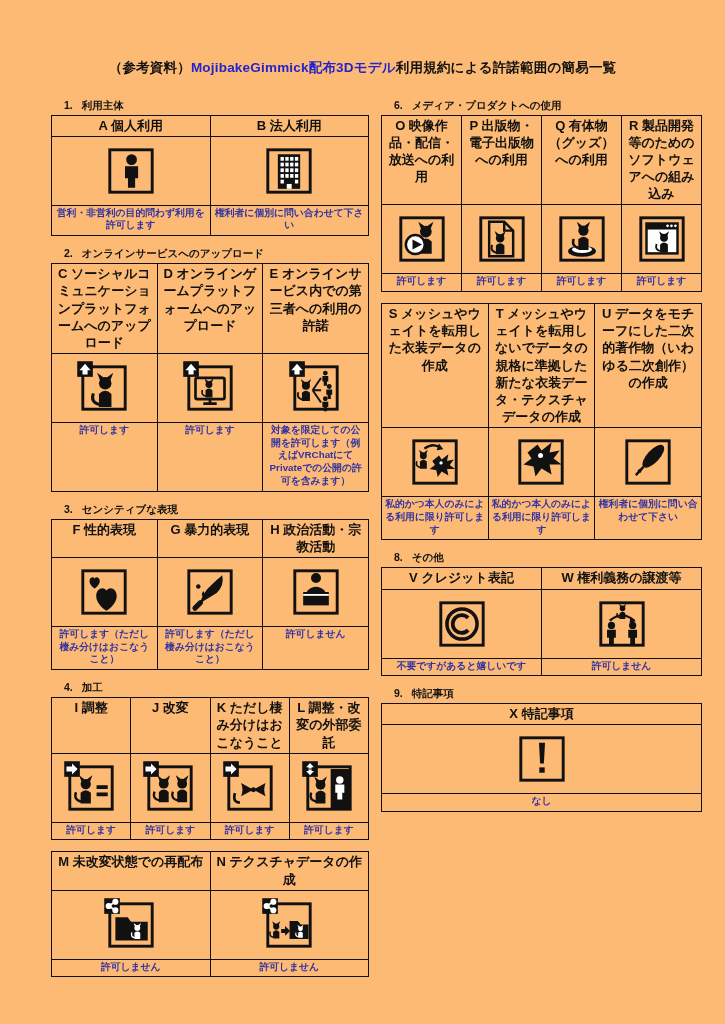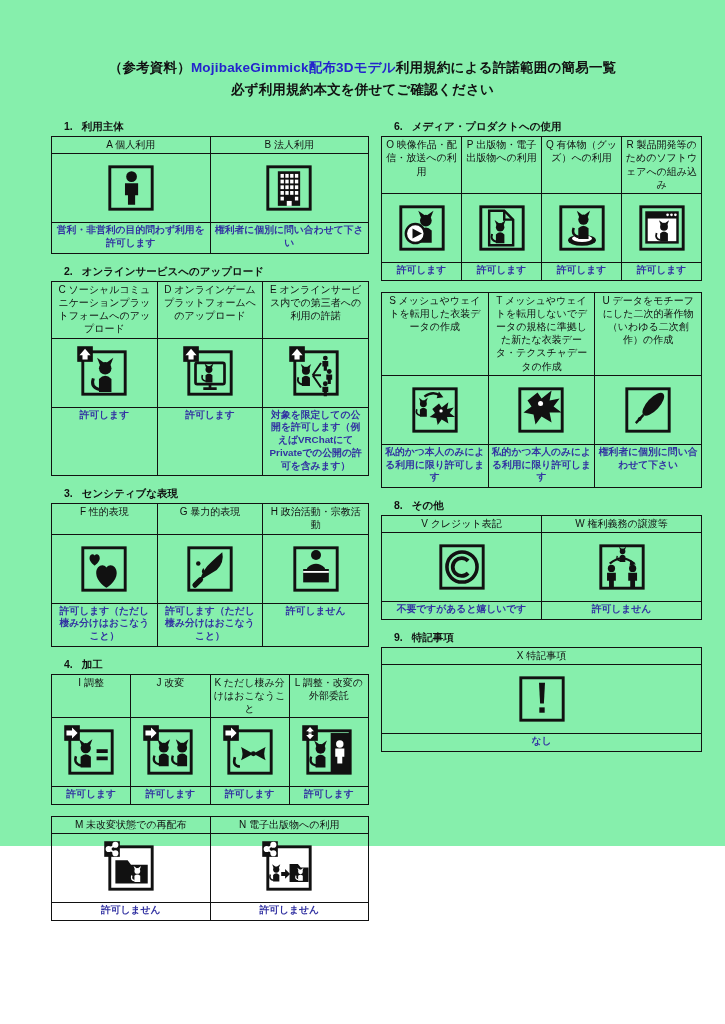--- a/index.html
+++ b/index.html
@@ -2,44 +2,43 @@
 <html><head>
 <meta charset="utf-8">
 <style>
   * { box-sizing: border-box; }
   html,body { margin:0; padding:0; background:#ffffff; }
   body {
     width:725px; height:1024px; overflow:hidden;
     font-family:"Liberation Sans","DejaVu Sans",sans-serif;
     color:#111111;
   }
-  .page { position:relative; width:725px; height:846px; background:#86efac; }
+  .page { position:relative; width:725px; height:1024px; background:#fdba74; }
   .title-block { text-align:center; padding-top:57px; font-weight:bold; font-size:13.5px; line-height:1.6; letter-spacing:0.2px; }
   .brand { color:#2424cc; }
   .cols { display:flex; margin-top:20px; padding-left:42px; }
   .col-left  { width:327px; margin-right:12px; flex:none;padding-left:9px; }
   .col-right { width:321px; flex:none; }
   .section { margin-bottom:11px; }
   .sec-head { font-size:10.5px; font-weight:bold; padding-left:13px; margin-bottom:2px; }
   .sec-head .no { margin-right:9px; }
   table.perm { border-collapse:collapse; width:100%; table-layout:fixed; border:1.6px solid #111; }
   table.perm td { border:1.2px solid #111; text-align:center; }
-  td.hdr { font-size:10px; font-weight:normal; vertical-align:top; line-height:1.32; padding:1px 3px 2px; }
+  td.hdr { font-size:13px; font-weight:bold; vertical-align:top; line-height:1.32; padding:1px 3px 2px; }
   td.ico { vertical-align:middle; padding:5px 2px; }
   td.ans { font-size:9.8px; font-weight:bold; color:#3232a2; vertical-align:top; line-height:1.3; padding:1px 3px 3px; }
   .iconwrap { display:flex; justify-content:center; }
   svg.cellicon { width:58px; height:58px; display:block; }
 </style>
 </head>
 <body>
 
 <div class="page">
   <div class="title-block">
     <div><span>（参考資料）</span><span class="brand">MojibakeGimmick配布3Dモデル</span><span>利用規約による許諾範囲の簡易一覧</span></div>
-    <div>必ず利用規約本文を併せてご確認ください</div>
   </div>
   <div class="cols">
     <div class="col-left" id="col-left">
         <div class="section">
           <div class="sec-head"><span class="no">1.</span><span>利用主体</span></div>
           <table class="perm">
             <tbody>
               <tr>
                 <td class="hdr">A 個人利用</td>
                 <td class="hdr">B 法人利用</td>
@@ -332,21 +331,21 @@
                 <td class="ans">許可します</td>
               </tr>
             </tbody>
           </table>
         </div>
         <div class="section">
           <table class="perm">
             <tbody>
               <tr>
                 <td class="hdr">M 未改変状態での再配布</td>
-                <td class="hdr">N 電子出版物への利用</td>
+                <td class="hdr">N テクスチャデータの作成</td>
               </tr>
               <tr>
                 <td class="ico">
                   <div class="iconwrap">
                     <svg class="cellicon" viewBox="0 0 52 52">
                       <rect x="7" y="7" width="38" height="38" fill="none" stroke="#111111" stroke-width="2.6"></rect>
                       <g transform="translate(2,2)">
                         <rect width="14" height="14" fill="#111111"></rect>
                         <g stroke="#fff" stroke-width="1.5" fill="#fff">
                           <path d="M4 7 L10 3.2 M4 7 L10 10.8" fill="none"></path>

